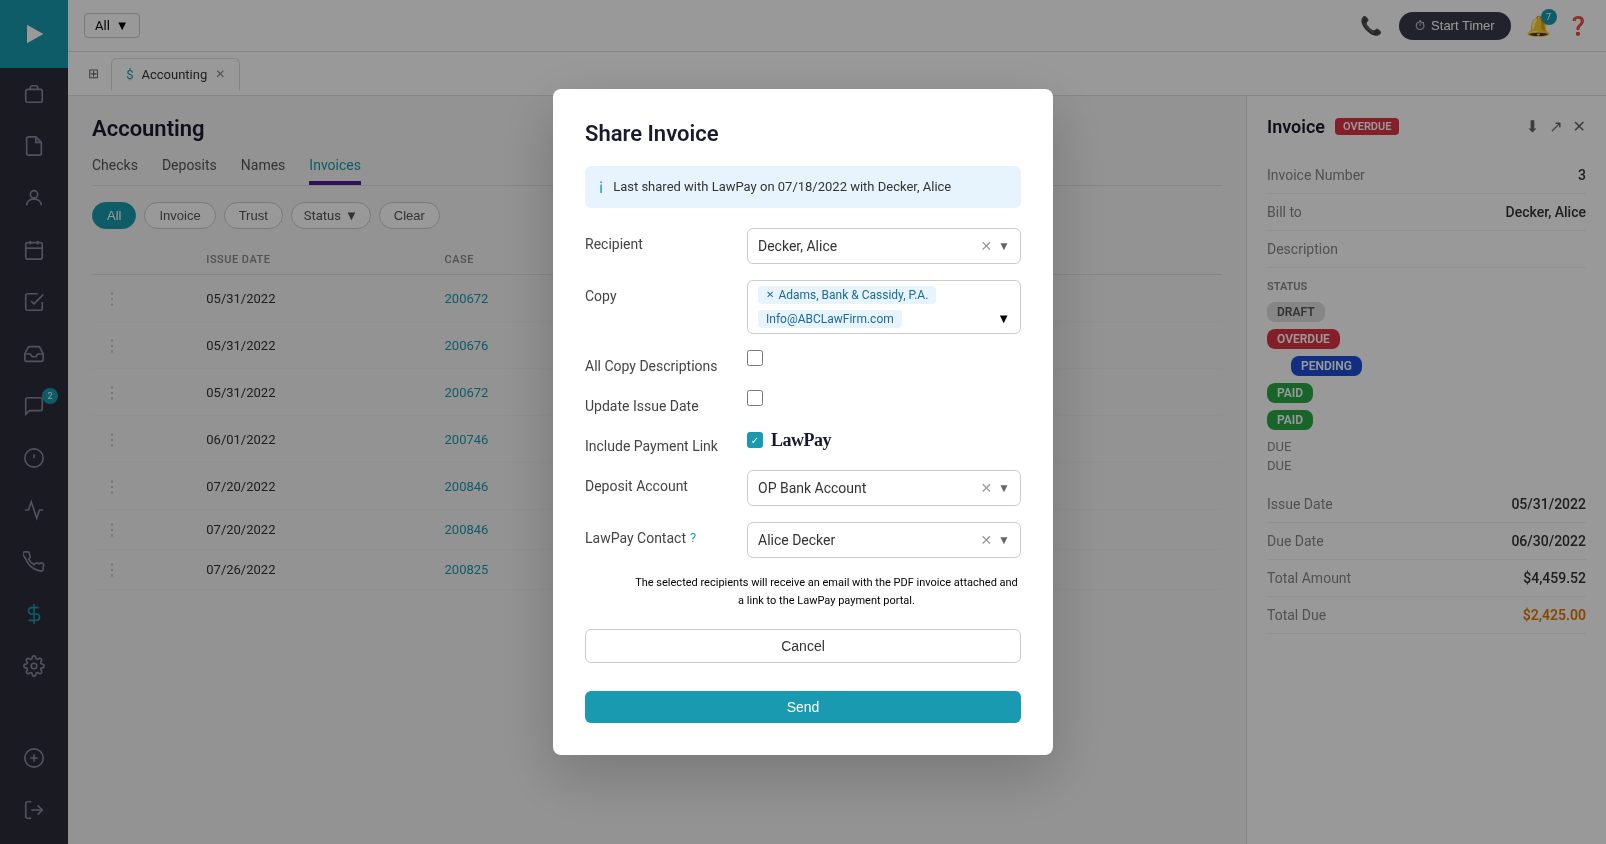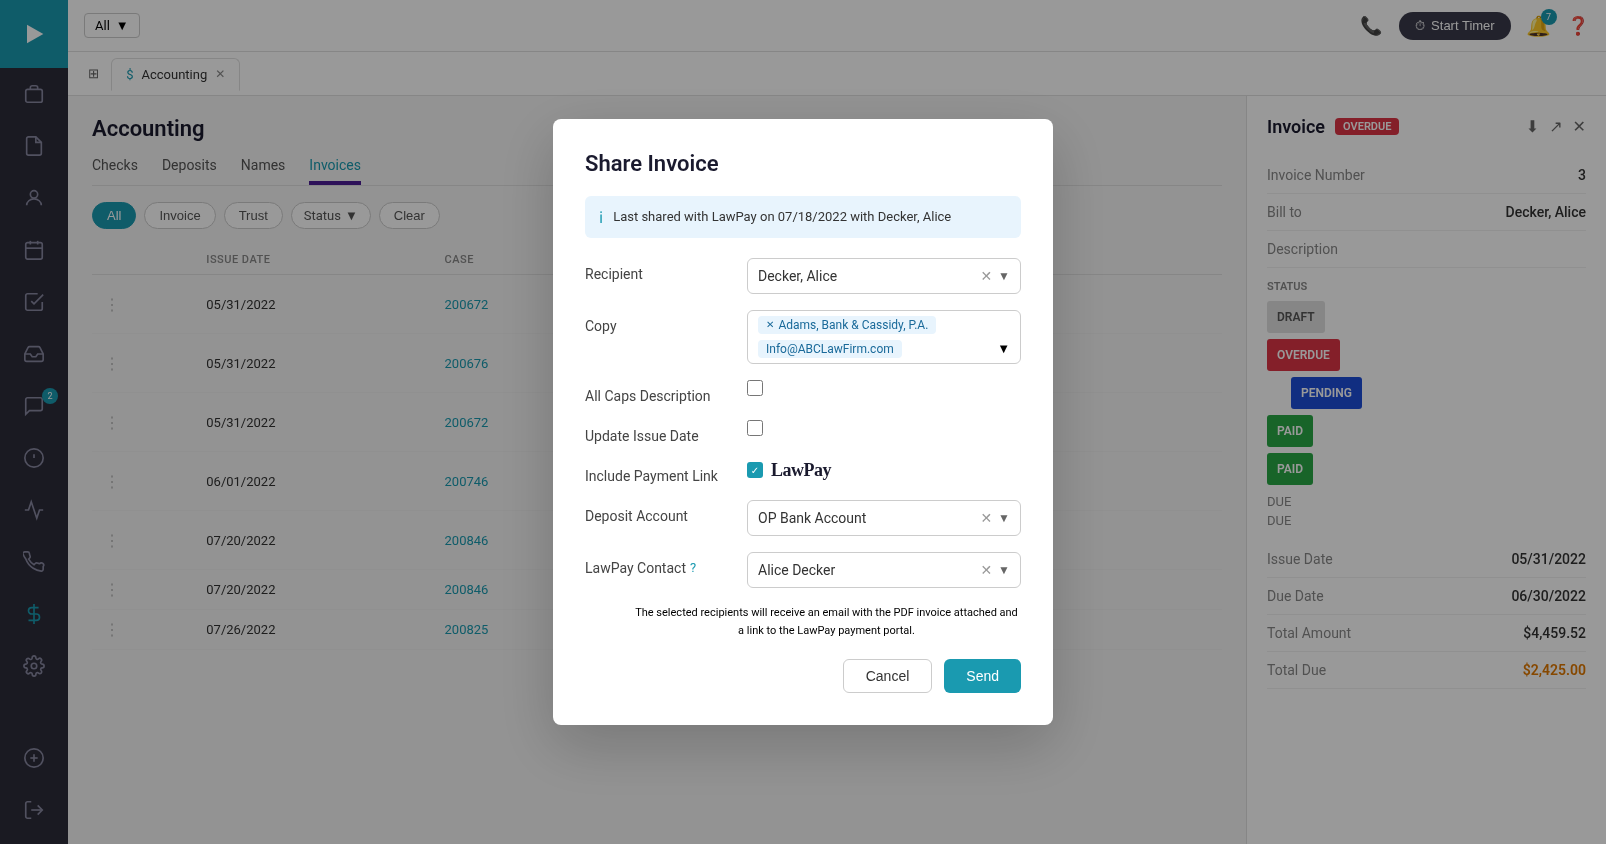--- a/index.html
+++ b/index.html
@@ -275,22 +275,22 @@
       font-weight: 600;
     }
     .invoice-panel-actions { margin-left: auto; display: flex; gap: 10px; color: #666; cursor: pointer; }
     .invoice-field { display: flex; justify-content: space-between; padding: 10px 0; border-bottom: 1px solid #f0f0f0; font-size: 14px; }
     .invoice-label { color: #888; }
     .invoice-value { color: #333; font-weight: 500; }
     .status-section { margin: 12px 0; }
     .status-label { font-size: 11px; font-weight: 600; color: #888; text-transform: uppercase; margin-bottom: 8px; }
     .status-pill {
       display: inline-block;
-      padding: 9px 10px;
-      border-radius: 3px;
+      padding: 3px 10px;
+      border-radius: 8px;
       font-size: 12px;
       font-weight: 600;
       margin-bottom: 6px;
     }
     .status-draft { background: #e0e0e0; color: #555; }
     .status-overdue { background: #dc3545; color: white; }
     .status-pending { background: #1d4ed8; color: white; margin-left: 24px; }
     .status-paid { background: #28a745; color: white; }
     .status-due { color: #888; font-size: 13px; }
     .amount-orange { color: #e07800; font-weight: 600; }
@@ -399,21 +399,21 @@
     .help-icon { color: #1a9ab0; font-size: 13px; cursor: pointer; }
     .footer-note {
       text-align: center;
       font-size: 11px;
       color: #000000;
       line-height: 1.6;
       margin-bottom: 20px;
       margin-top: 8px;
       margin-left: 47px;
     }
-    .modal-actions { display: flex; justify-content: flex-end; gap: 12px; }
+    .modal-actions { display: flex; justify-content: flex-end; gap: 28px; flex-direction: column; }
     .cancel-btn {
       padding: 8px 22px;
       border-radius: 6px;
       border: 1px solid #ccc;
       background: white;
       font-size: 14px;
       cursor: pointer;
       color: #333;
     }
     .send-btn {
@@ -727,21 +727,21 @@
           </div>
           <div class="tag">
             <span>Info@ABCLawFirm.com</span>
           </div>
           <span class="arrow" style="margin-left:auto;">▼</span>
         </div>
       </div>
     </div>
 
     <div class="form-row">
-      <label class="form-label">All Caps Description</label>
+      <label class="form-label">All Copy Descriptions</label>
       <div class="form-control">
         <div class="checkbox-row">
           <input type="checkbox" class="checkbox-input" style="">
         </div>
       </div>
     </div>
 
     <div class="form-row">
       <label class="form-label">Update Issue Date</label>
       <div class="form-control">

